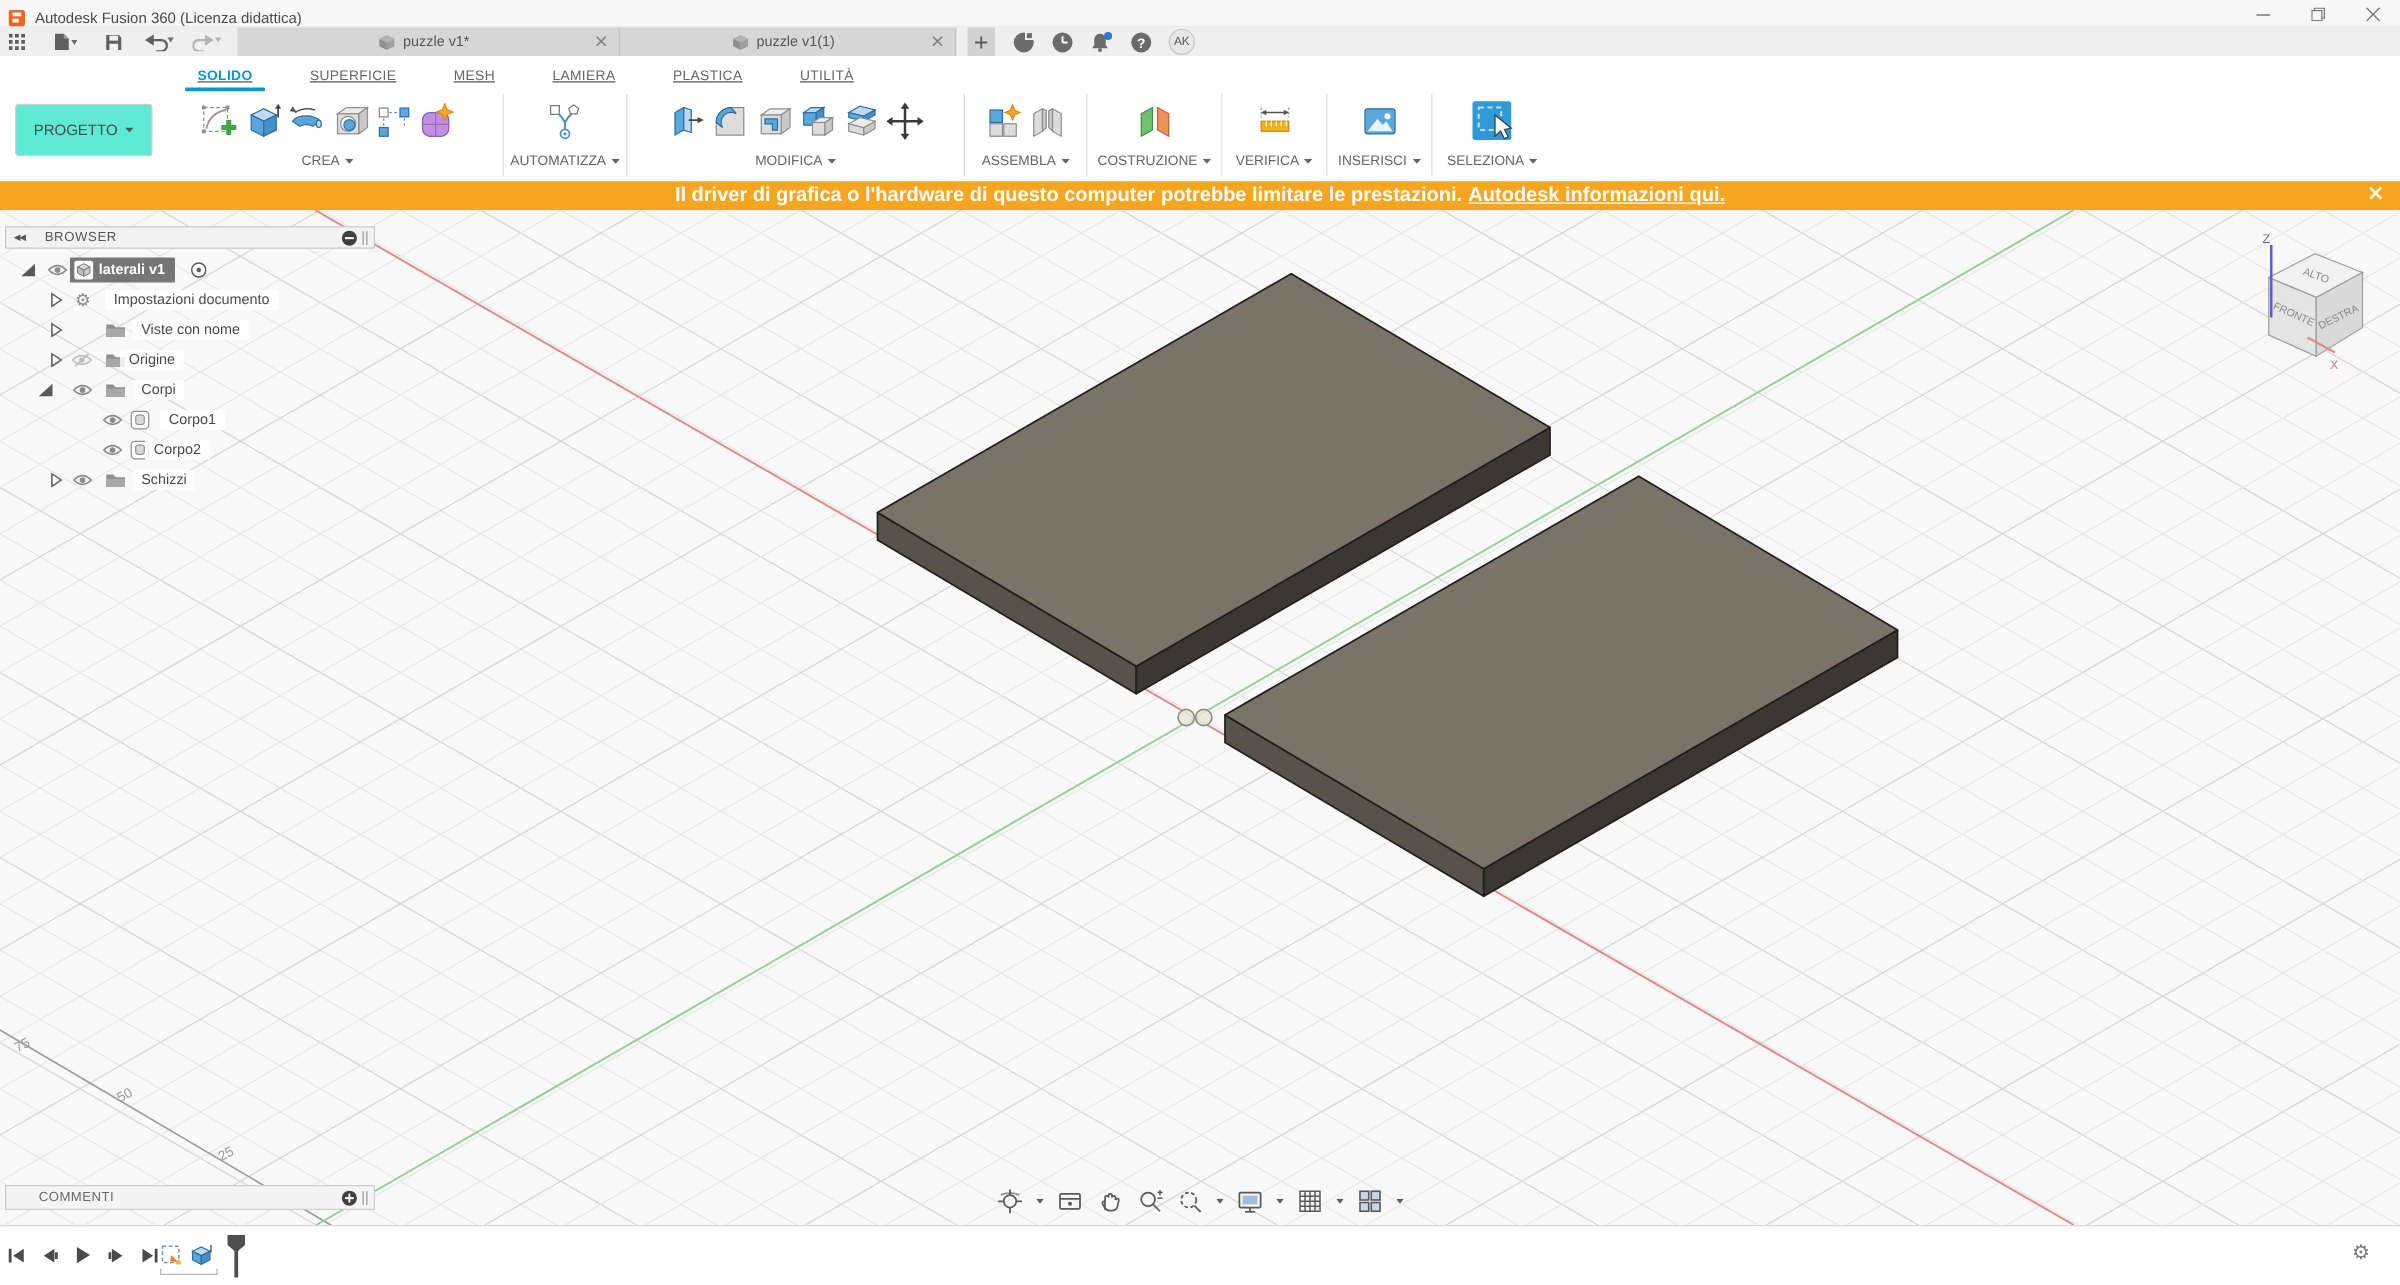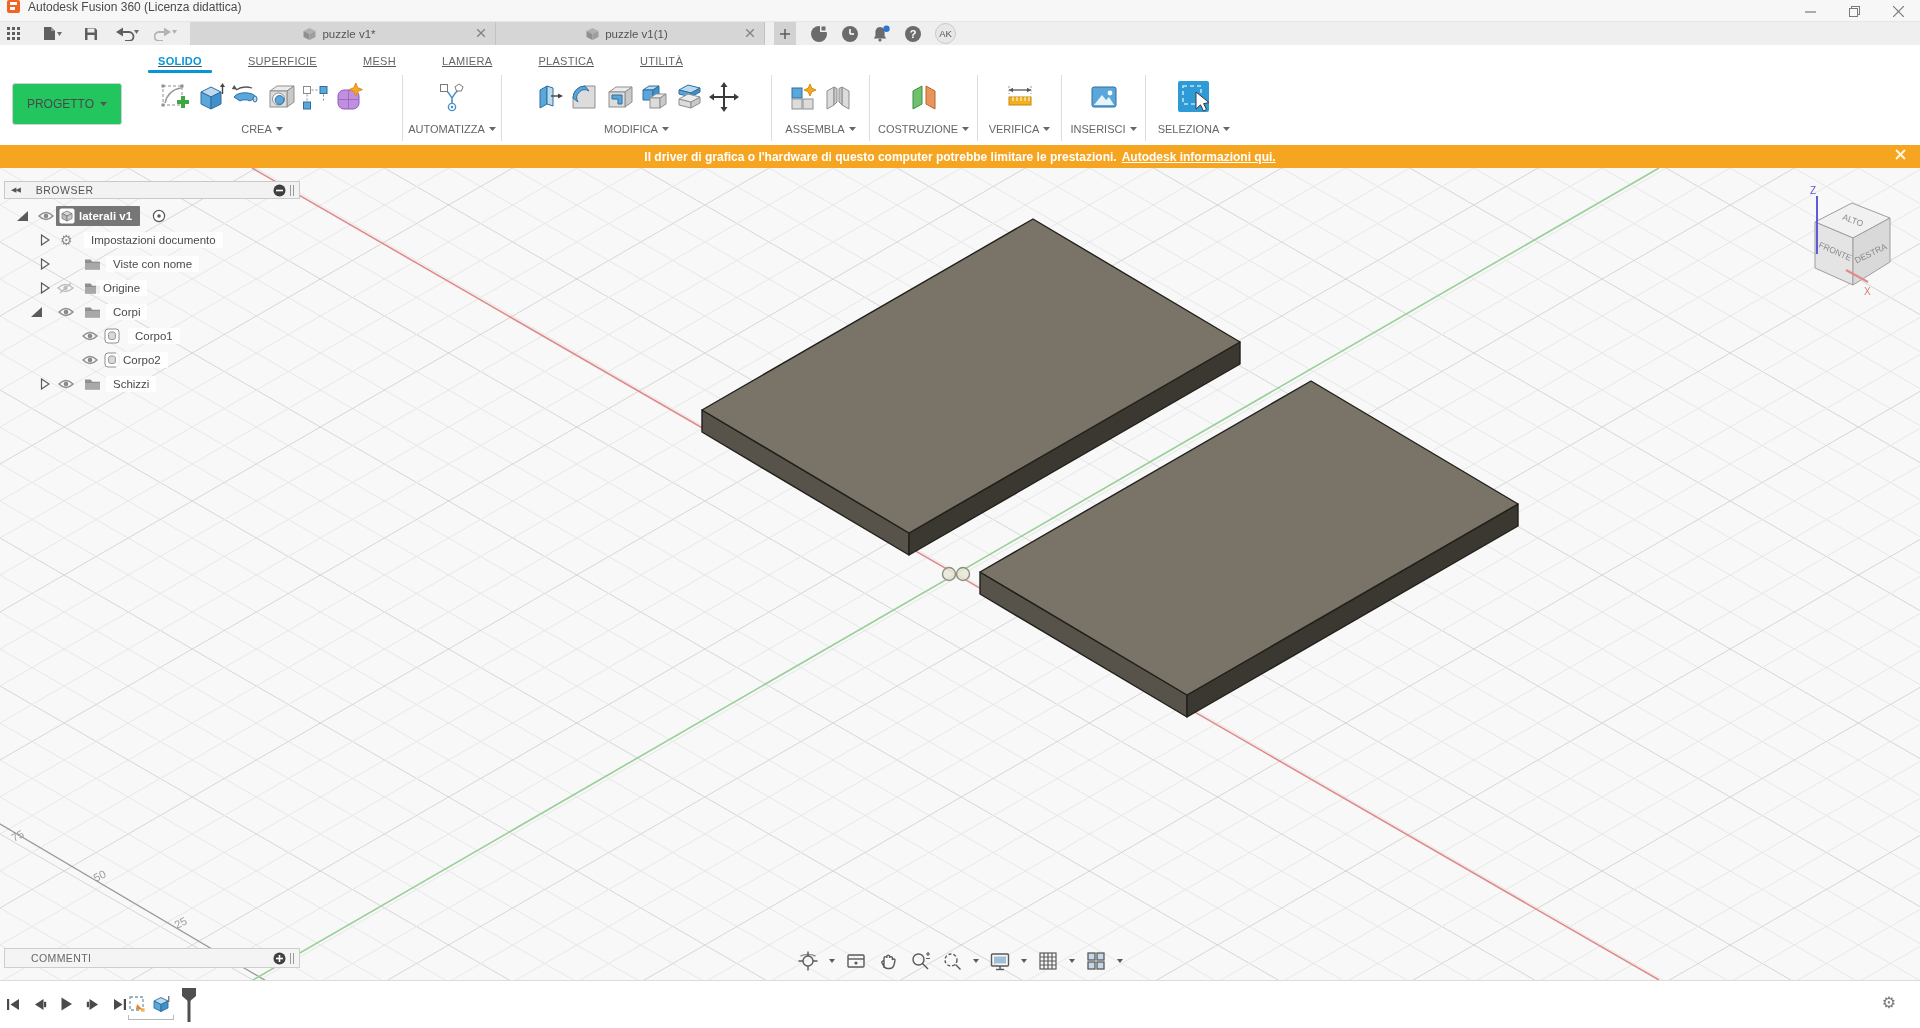--- a/index.html
+++ b/index.html
@@ -1,21 +1,21 @@
 <!DOCTYPE html>
 <html><head>
 <meta charset="utf-8">
 <style>
   * { margin:0; padding:0; box-sizing:border-box; }
   html,body { width:1920px; height:1028px; overflow:hidden; }
   body { font-family:"Liberation Sans", sans-serif; background:#fff; color:#555; }
   .app { position:relative; width:1920px; height:1028px; background:#fff; }
 
   
-  .titlebar { position:relative; height:22px; background:#f7f7f7; border-bottom:1px solid #e6e6e6; display:flex; align-items:flex-start; }
+  .titlebar { position:relative; height:22px; background:#f7f7f7; border-bottom:1px solid #e6e6e6; display:flex; align-items:flex-end; }
   .app-badge { width:13px; height:13px; margin-left:7px; background:#f26322; border-radius:2px; position:relative; }
   .app-badge::after { content:""; position:absolute; left:3px; top:2px; width:7px; height:3px; background:#fff; }
   .app-badge::before { content:""; position:absolute; left:3px; top:7px; width:5px; height:3px; background:#fff; }
   .title-text { margin-left:8px; font-size:12px; color:#4a4a4a; }
   .win-controls { position:absolute; right:0; top:0; height:22px; display:flex; }
   .win-btn { width:44px; height:22px; display:flex; align-items:center; justify-content:center; }
 
   
   .tabbar { position:relative; height:23px; background:#efefef; display:flex; align-items:stretch; }
   .quick-icons { display:flex; align-items:center; }
@@ -25,36 +25,36 @@
   .doc-tab { display:flex; align-items:center; justify-content:center; background:#d6d6d6; border-right:1px solid #c2c2c2; font-size:11.5px; color:#555; position:relative; }
   .doc-tab.active { background:#fdfdfd; color:#3a3a3a; }
   .doc-tab .tab-label { margin:0 6px; white-space:nowrap; }
   .doc-tab .tab-close { position:absolute; right:10px; top:7px; }
   .tab-add { width:22px; height:23px; background:#d2d2d2; display:flex; align-items:center; justify-content:center; margin-left:9px; }
   .right-icons { display:flex; align-items:center; margin-left:14px; gap:13px; }
   .avatar { width:21px; height:21px; border-radius:50%; background:#e7e7e7; border:1px solid #c9c9c9; font-size:9.5px; color:#555; display:flex; align-items:center; justify-content:center; }
 
   
   .ribbon { position:relative; height:100px; background:#fff; }
-  .project-btn { position:absolute; left:12px; top:38px; width:110px; height:42px; background:#22c55e; border:1px solid #d0d0d0; border-radius:3px; font-size:12px; color:#4a4a4a; display:flex; align-items:center; justify-content:center; gap:6px; font-family:"Liberation Sans",sans-serif; }
+  .project-btn { position:absolute; left:12px; top:38px; width:110px; height:42px; background:#5eead4; border:1px solid #d0d0d0; border-radius:3px; font-size:12px; color:#4a4a4a; display:flex; align-items:center; justify-content:center; gap:6px; font-family:"Liberation Sans",sans-serif; }
   .ribbon-tabs { position:absolute; left:156px; top:8px; display:flex; gap:42px;text-decoration:underline; }
   .r-tab { font-size:11px; color:#666; letter-spacing:.3px; padding:2px 2px 4px; }
   .r-tab.active { font-weight:bold; }
   .r-tab .underline { display:none; }
   .r-tab.active .underline { display:block; height:3px; margin:3px -10px 0; border-radius:1px; }
   .ribbon-tools { position:absolute; left:122px; top:30px; display:flex; height:66px; }
   .tool-group { display:flex; flex-direction:column; align-items:center; justify-content:flex-start; border-right:1px solid #dedede; }
   .tool-group:last-child { border-right:none; }
   .tg-icons { flex:0 0 44px; display:flex; align-items:center; justify-content:center; gap:3px; }
   .tg-label { margin-top:4px; font-size:11px; color:#666; display:flex; align-items:center; gap:4px; }
   .tool { display:flex; align-items:center; justify-content:center; width:32px; height:36px; }
   .tool.big { width:40px; height:40px; }
 
   
-  .banner { position:relative; height:23px; display:flex; align-items:center; justify-content:center; gap:5px; font-size:12px; font-weight:bold; color:#fff; }
+  .banner { position:relative; height:23px; display:flex; align-items:center; justify-content:center; gap:5px; font-size:16px; font-weight:bold; color:#fff; }
   .banner .link { text-decoration:underline; }
   .banner-close { position:absolute; right:14px; top:4px; }
 
   
   .canvas { position:relative; width:1920px; height:812px; background:#f8f8f8; overflow:hidden; }
   .scene { position:absolute; left:0; top:0; }
 
   
   .browser { position:absolute; left:0; top:0; width:310px; }
   .panel-head { position:absolute; left:4px; top:13px; width:296px; height:18px; background:#f2f2f2; border:1px solid #c9c9c9; display:flex; align-items:center; font-size:10.5px; color:#555; letter-spacing:.5px; }

